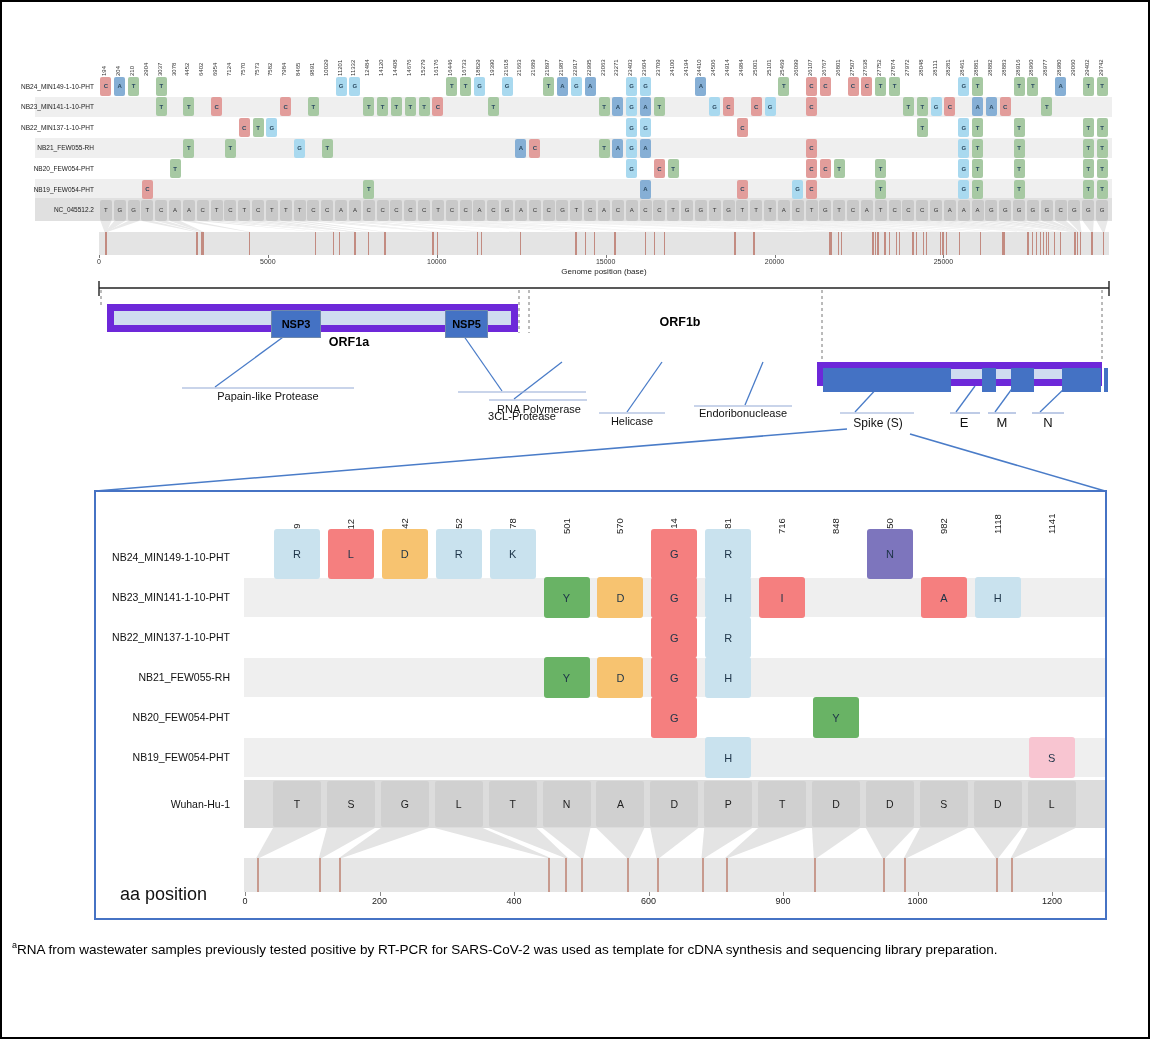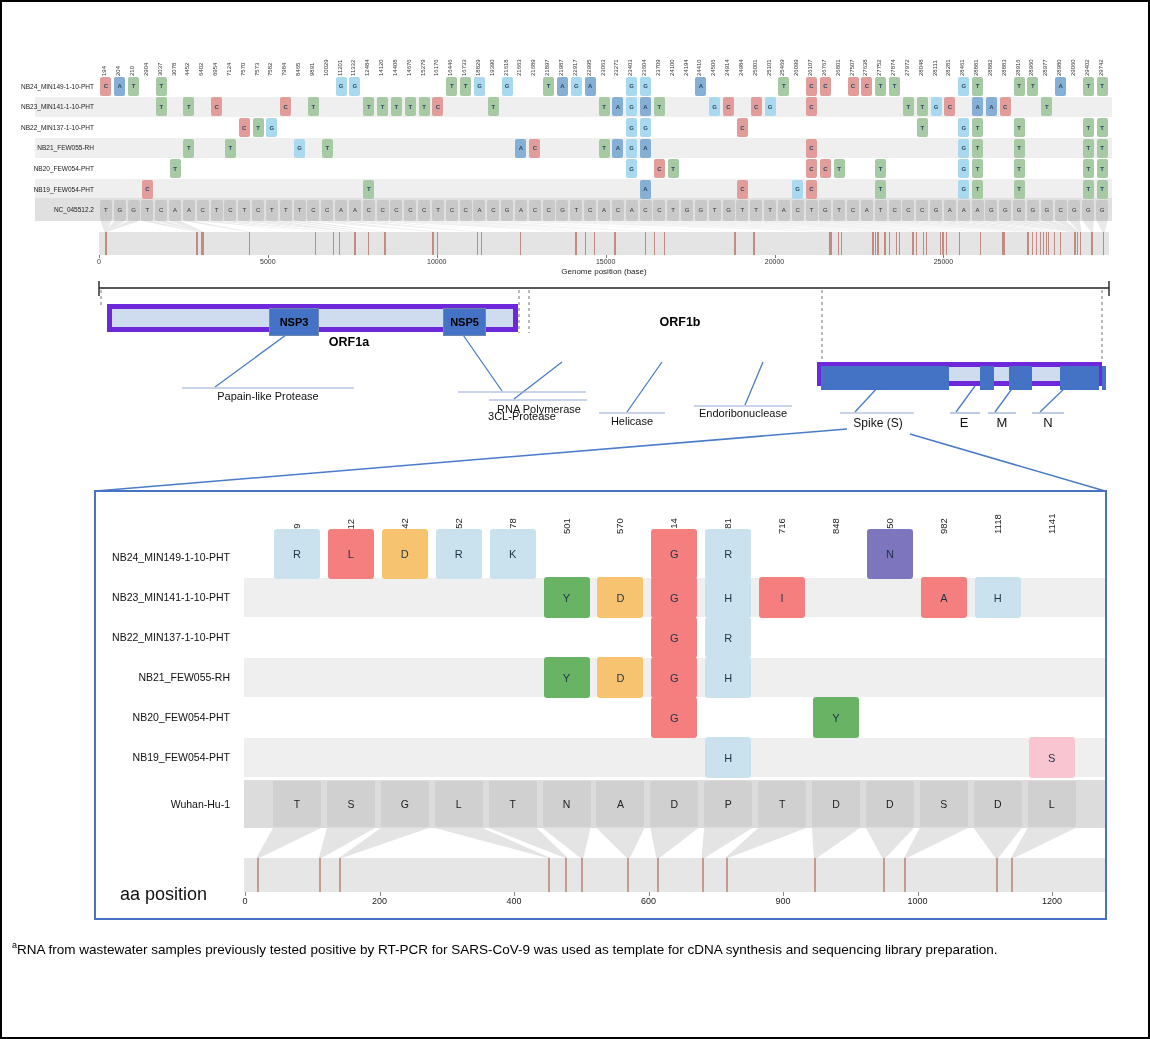--- a/index.html
+++ b/index.html
@@ -20,21 +20,21 @@
   .gp-refband{position:absolute;left:33px;top:196px;width:1077px;height:23px;background:#e0e0e0;}
   .gp-refcell{position:absolute;top:197.5px;width:12px;height:21px;border-radius:2px;background:#c9c9c9;
               display:flex;align-items:center;justify-content:center;font-size:6px;color:#333;}
   .gp-cov{position:absolute;left:97px;top:230px;width:1010px;height:23px;background:#e4e4e4;}
   .gp-covtick{position:absolute;top:0;width:1.2px;height:23px;background:#c28b81;}
   .gp-axistickmark{position:absolute;top:253px;width:1px;height:3px;background:#777;}
   .gp-axisnum{position:absolute;top:256px;width:30px;text-align:center;font-size:7px;color:#333;}
   .gp-axislabel{position:absolute;left:472px;top:265px;width:260px;text-align:center;font-size:8px;color:#222;}
   
   .overlay{position:absolute;left:0;top:0;pointer-events:none;}
-  .bar{position:absolute;background:#cfdcf0;border:5px solid #6d28d9;box-sizing:border-box;text-decoration:underline;}
+  .bar{position:absolute;background:#cfdcf0;border:7px solid #6d28d9;box-sizing:border-box;text-decoration:underline;}
   .seg{position:absolute;top:-1px;height:28px;background:#4472c4;border:1px solid #6e88ad;box-sizing:border-box;
        display:flex;align-items:center;justify-content:center;font-weight:bold;font-size:11px;color:#000;}
   .seg3{position:absolute;top:-1px;height:24px;background:#4472c4;}
   .maplabel{position:absolute;font-weight:bold;font-size:12.5px;color:#000;text-align:center;}
   .callout{position:absolute;font-size:11px;color:#111;text-align:center;}
   
   .inset-border{position:absolute;left:92px;top:488px;width:1013px;height:430px;
                 border:2px solid #4673c4;box-sizing:border-box;background:transparent;}
   .in-poslabel{position:absolute;top:492px;height:40px;writing-mode:vertical-rl;
                transform:rotate(180deg);font-size:9.5px;color:#222;}
@@ -122,21 +122,21 @@
   <div class="callout" style="left:831px;top:414px;width:90px;font-size:12px;">Spike (S)</div>
   <div class="callout" style="left:947px;top:413px;width:30px;font-size:13px;">E</div>
   <div class="callout" style="left:985px;top:413px;width:30px;font-size:13px;">M</div>
   <div class="callout" style="left:1031px;top:413px;width:30px;font-size:13px;">N</div>
 
   <div class="inset-border"></div>
   <div class="gp-axislabel">Genome position (base)</div>
   <div class="in-axislabel">aa position</div>
 
   <div class="footnote">
-    <div><sup>a</sup><span>RNA from wastewater samples previously tested positive by RT-PCR for SARS-CoV-9 was used as template for cDNA synthesis and sequencing library preparation.</span></div>
+    <div><sup>a</sup><span>RNA from wastewater samples previously tested positive by RT-PCR for SARS-CoV-2 was used as template for cDNA synthesis and sequencing library preparation.</span></div>
   </div>
 
 <svg class="overlay" width="1150" height="1039">
       <polygon points="98.41780821917808,219 109.41780821917808,219 104.55251981406548,230 102.55251981406548,230" fill="#e9e9e9"></polygon>
       <polygon points="112.25342465753425,219 123.25342465753425,219 104.89027856736783,230 102.89027856736783,230" fill="#e9e9e9"></polygon>
       <polygon points="126.08904109589042,219 137.08904109589042,219 105.09293381934923,230 103.09293381934923,230" fill="#e9e9e9"></polygon>
       <polygon points="139.92465753424656,219 150.92465753424656,219 196.08514195900077,230 194.08514195900077,230" fill="#e9e9e9"></polygon>
       <polygon points="153.76027397260273,219 164.76027397260273,219 200.57733337792195,230 198.57733337792195,230" fill="#e9e9e9"></polygon>
       <polygon points="167.5958904109589,219 178.5958904109589,219 201.96214426646156,230 199.96214426646156,230" fill="#e9e9e9"></polygon>
       <polygon points="181.43150684931507,219 192.43150684931507,219 248.37019697020364,230 246.37019697020364,230" fill="#e9e9e9"></polygon>

